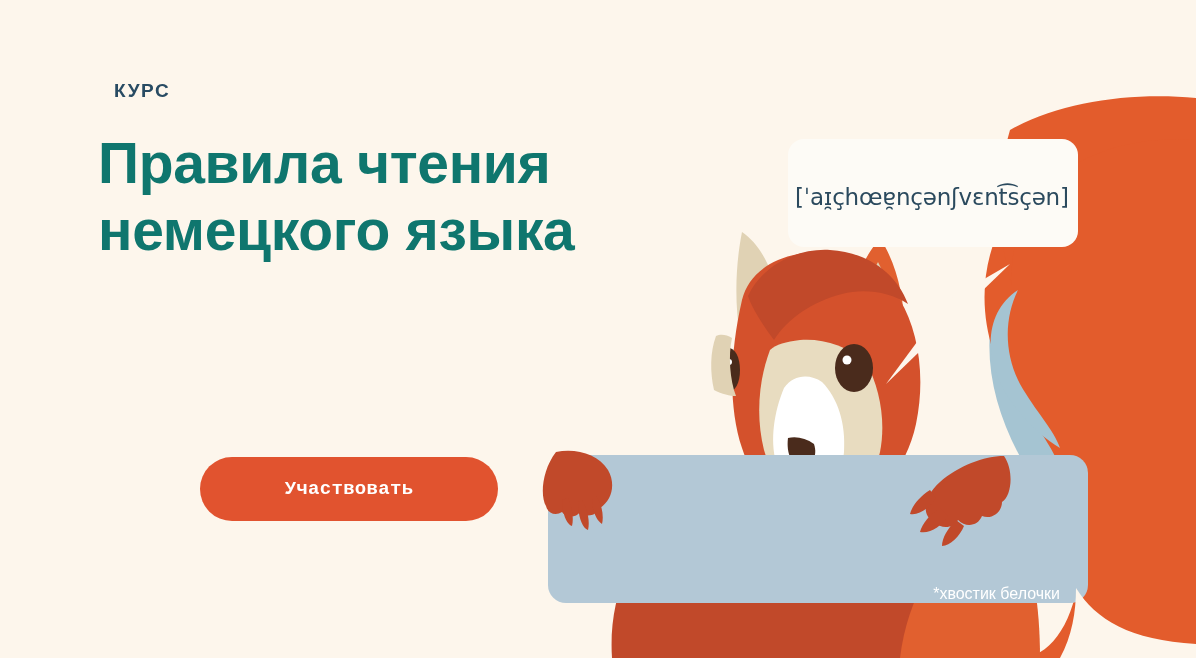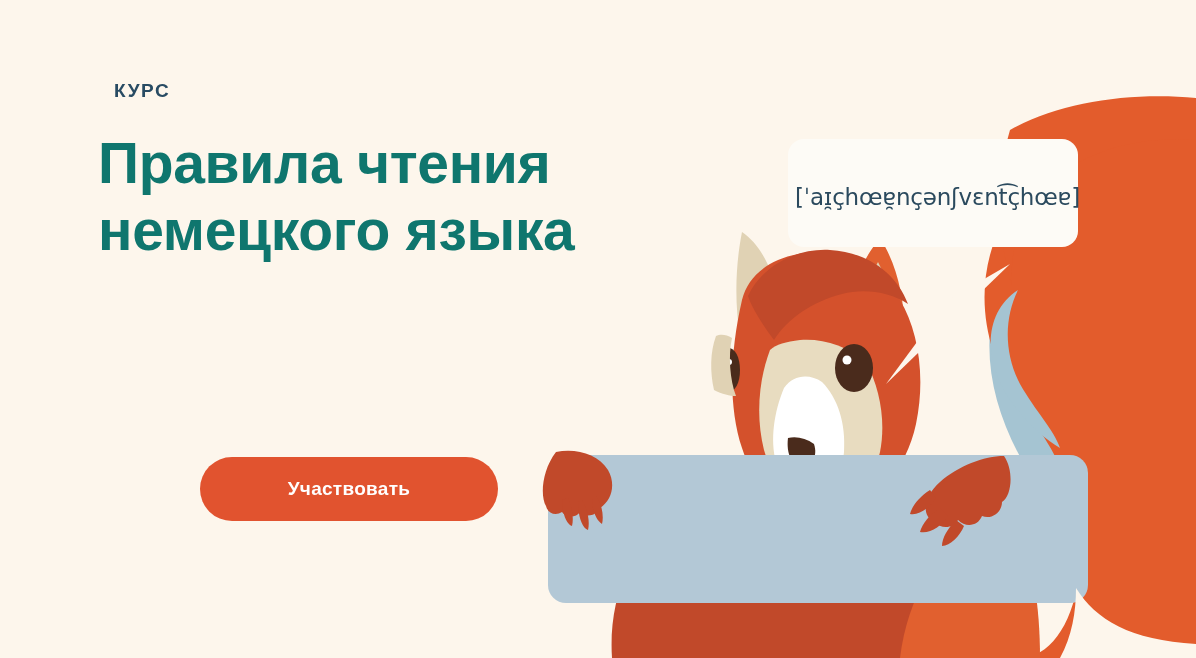--- a/index.html
+++ b/index.html
@@ -69,21 +69,21 @@
   .cta-button {
     position: absolute;
     left: 200px;
     top: 457px;
     width: 298px;
     height: 64px;
     border: none;
     border-radius: 34px;
     background: #E1532F;
     color: #FFFFFF;
-    font-family: Liberation Sans, sans-serif;
+    font-family: Liberation Mono, monospace;
     font-size: 19px;
     font-weight: bold;
     letter-spacing: 0.3px;
     cursor: pointer;
     padding: 0;
   }
   
   .bubble-text {
     position: absolute;
     left: 795px;
@@ -290,17 +290,18 @@
   </div>
 
   <div class="copy">
     <p class="eyebrow">КУРС</p>
 
     <h1 class="headline">Правила чтения немецкого языка</h1>
 
     <button class="cta-button">Участвовать</button>
   </div>
 
-  <div class="bubble-text">[ˈaɪ̯çhœɐ̯nçənʃvɛnt͡çhœɐ]</div>
-
-
+  <div class="bubble-text">[ˈaɪ̯çhœɐ̯nçənʃvɛnt͡sçən]</div>
+
+
+  <div class="sign-note">*хвостик белочки</div>
 
 </div>
 
 </body></html>

